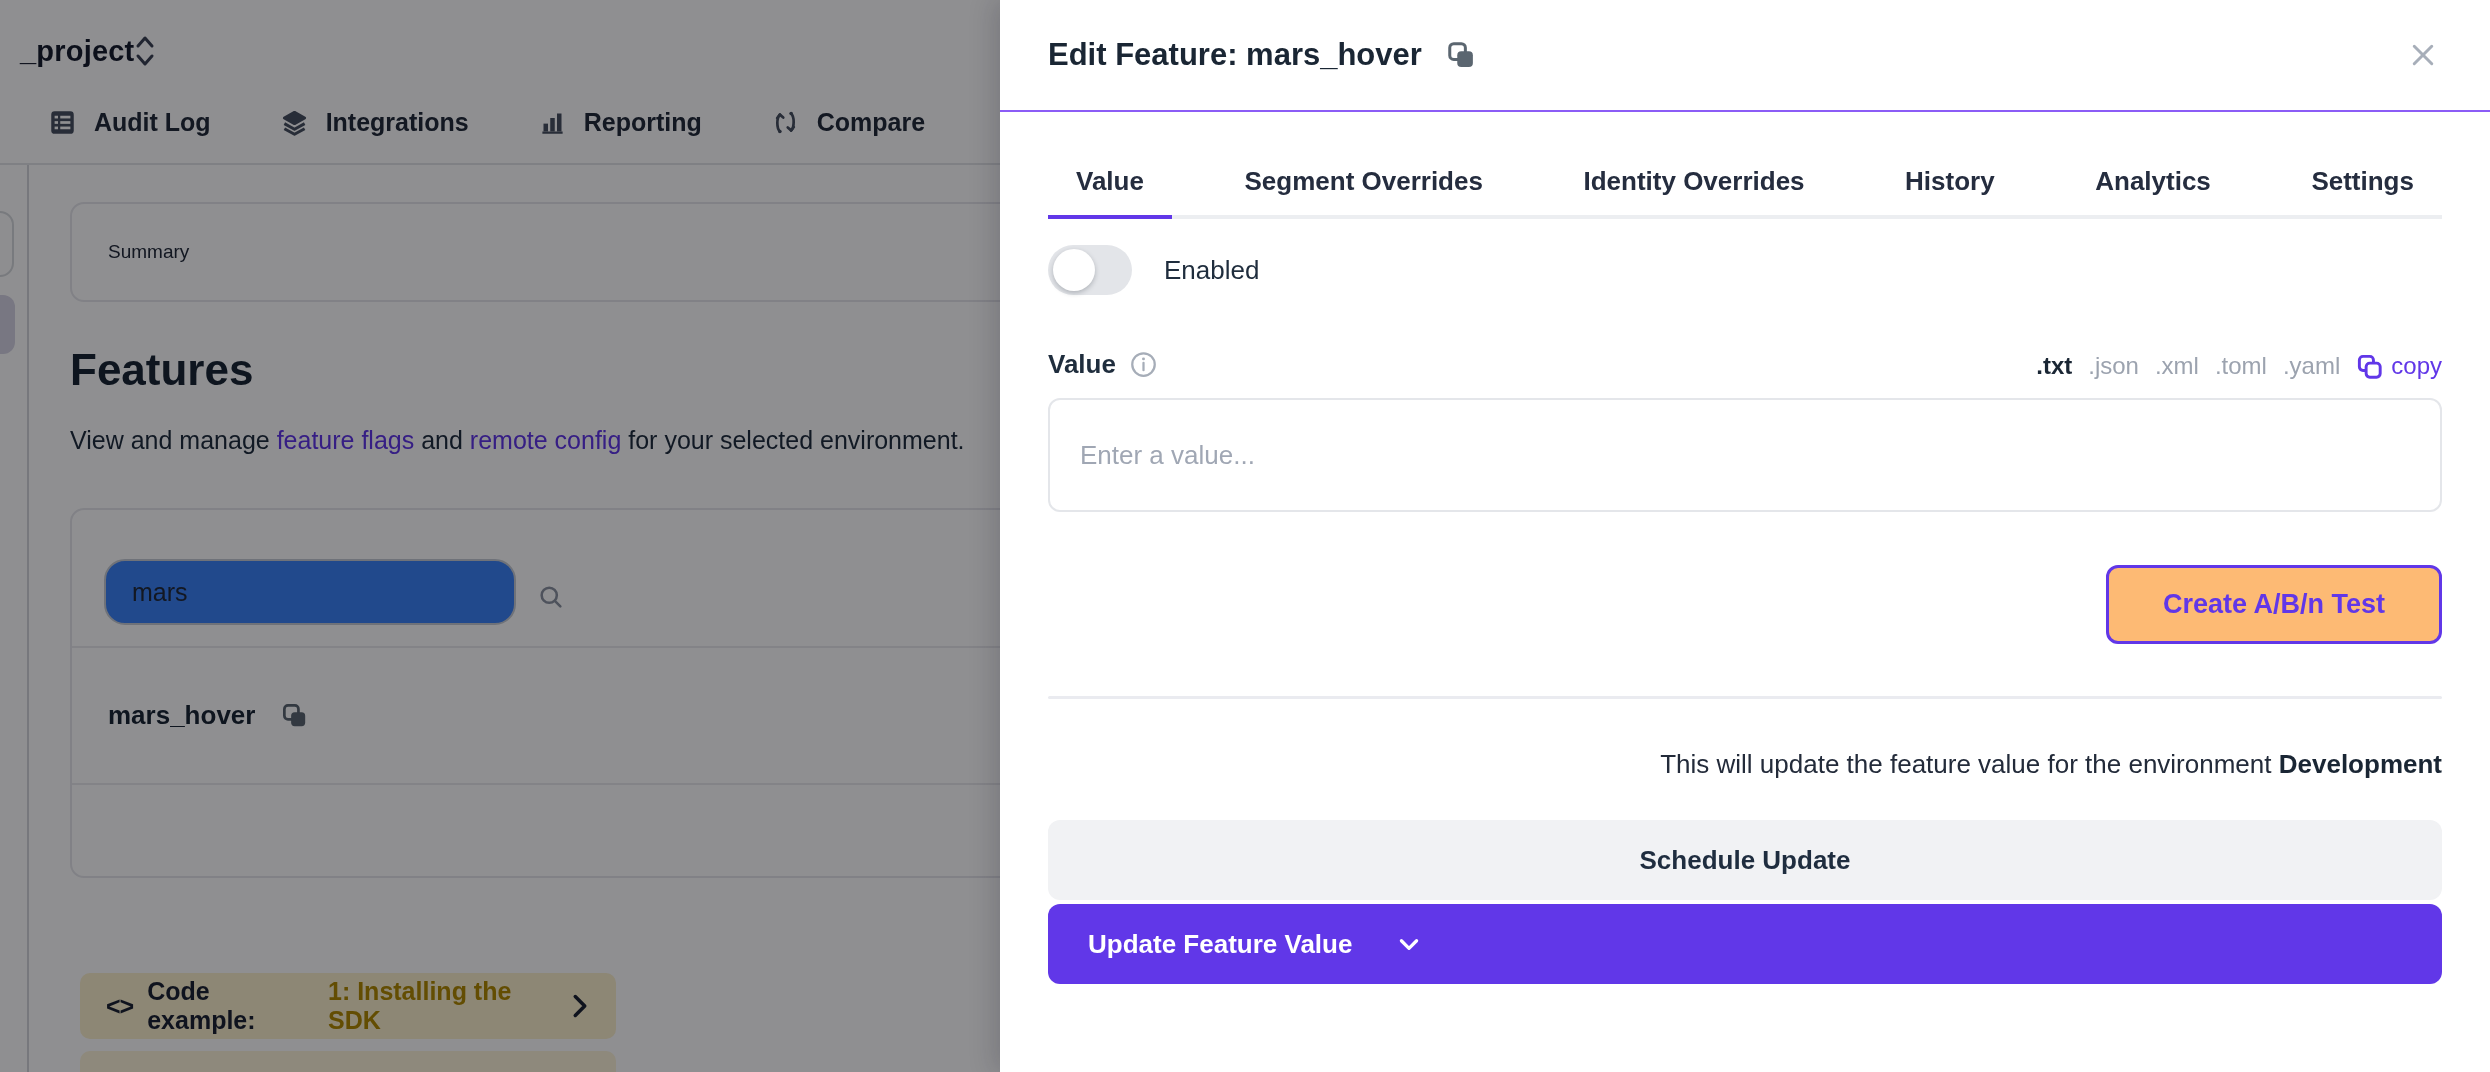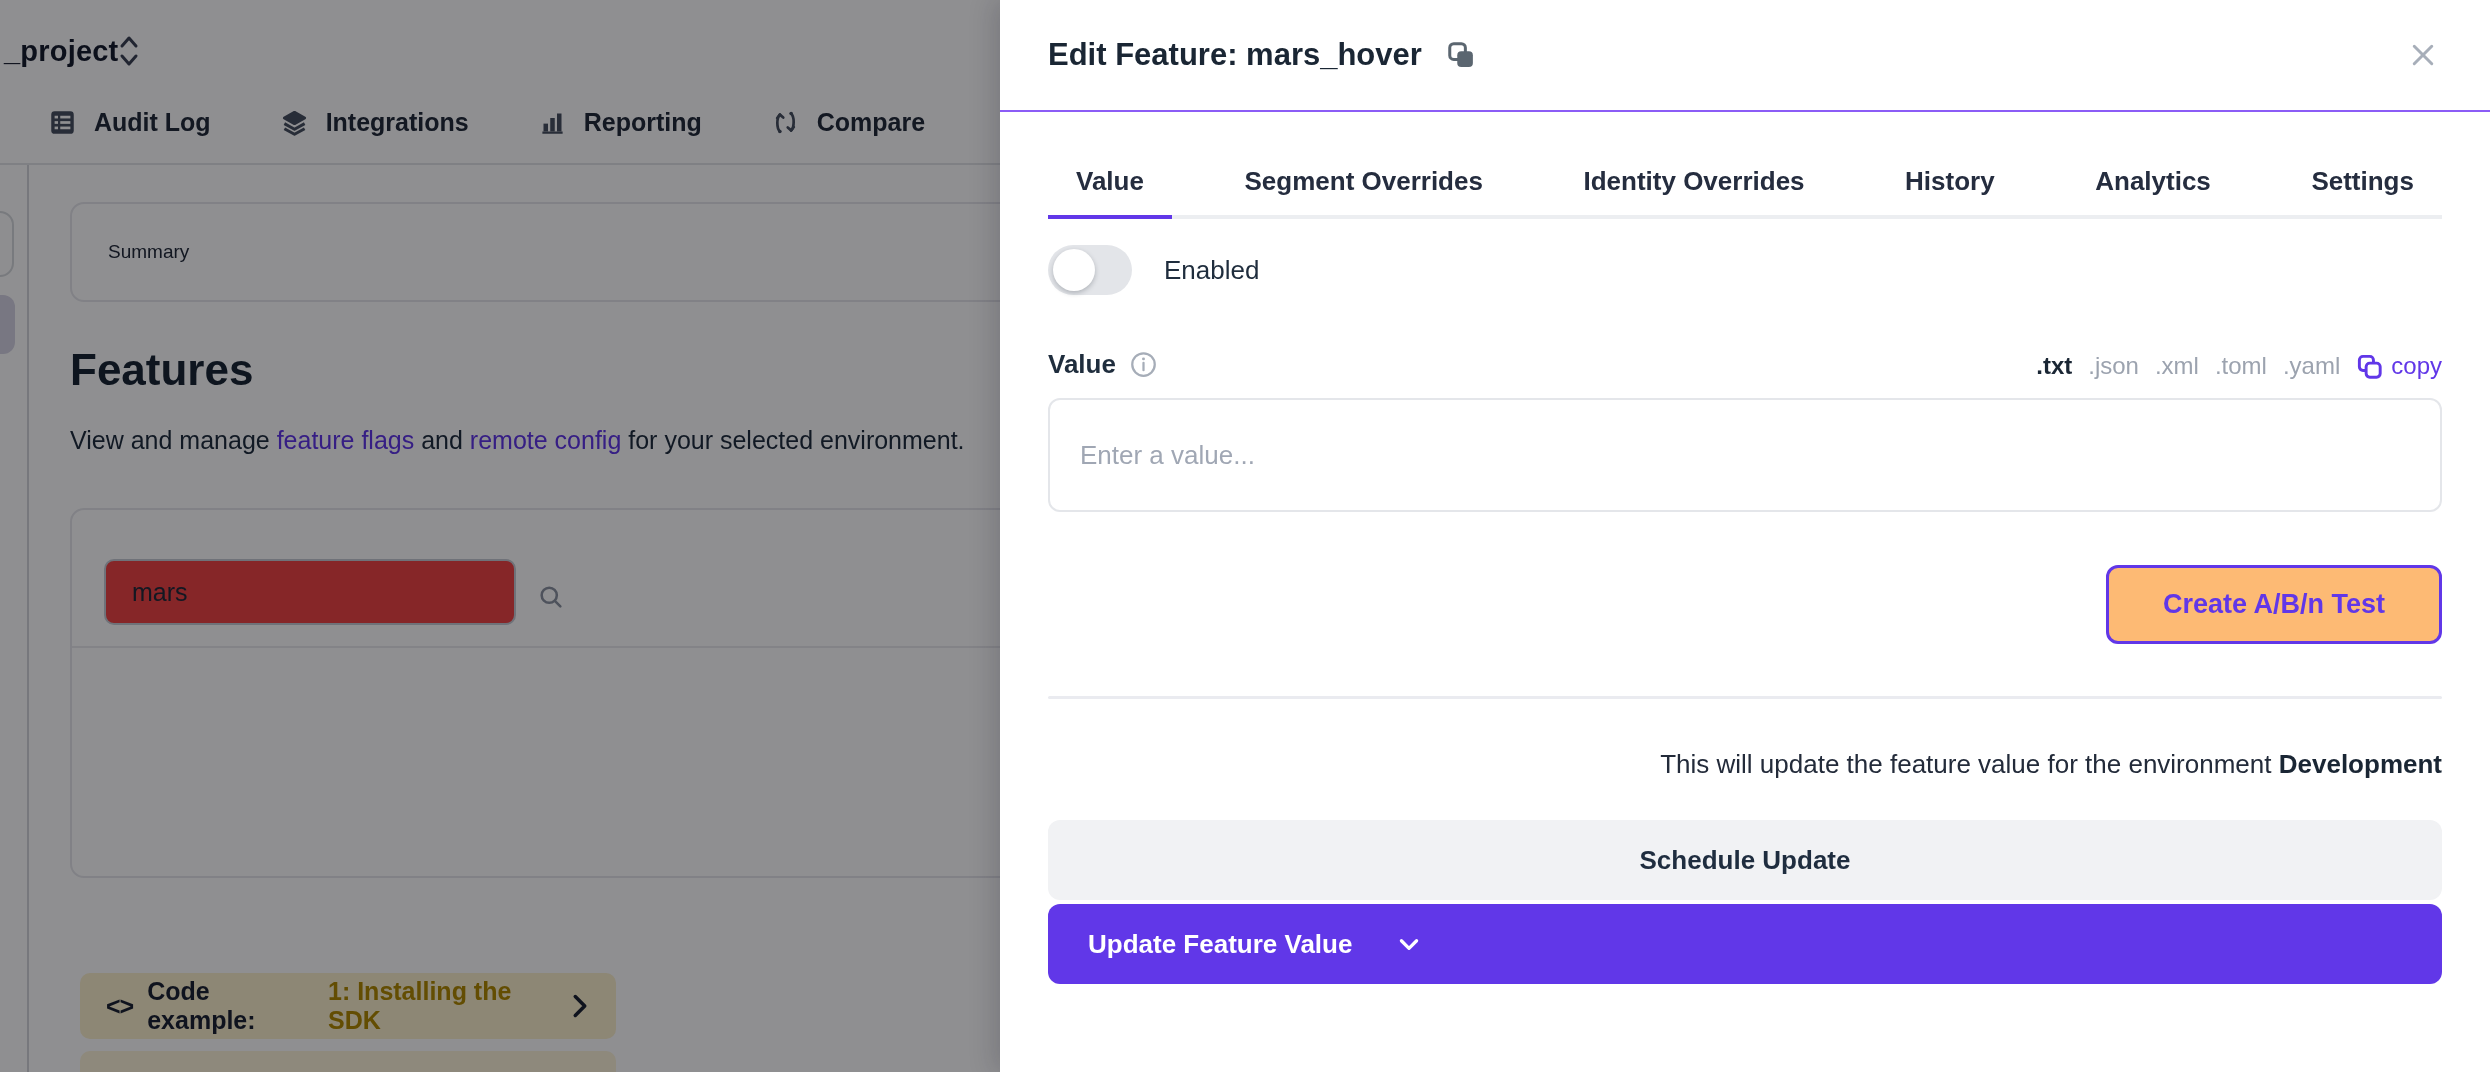--- a/index.html
+++ b/index.html
@@ -2,21 +2,21 @@
 <html><head>
 <meta charset="utf-8">
 <style>
   * { margin:0; padding:0; box-sizing:border-box; }
   html,body { width:2490px; height:1072px; overflow:hidden; }
   body { font-family:"Liberation Sans","DejaVu Sans",sans-serif; background:#ffffff; color:#1f2d3d; position:relative; }
 
   
   .page { position:absolute; inset:0; background:#ffffff; }
 
-  .project-bar { position:absolute; top:34px; left:4px; display:flex; align-items:center; }
+  .project-bar { position:absolute; top:34px; left:20px; display:flex; align-items:center; }
   .project-name { font-size:29px; font-weight:800; color:#171d2e; letter-spacing:.2px; }
   .project-caret { color:#3c4354; display:flex; flex-direction:column; gap:2px; }
 
   .top-nav { position:absolute; top:108px; left:49px; display:flex; align-items:center; gap:70px; }
   .nav-item { display:flex; align-items:center; gap:18px; font-size:25px; font-weight:700; color:#222b3a; cursor:pointer; }
   .nav-item svg { display:block; }
 
   .nav-divider { position:absolute; top:163px; left:0; width:100%; height:2px; background:#e2e4e8; }
   .v-divider { position:absolute; top:165px; left:27px; width:2px; height:907px; background:#d5d7db; }
 
@@ -25,21 +25,21 @@
 
   .summary-card { position:absolute; left:70px; top:202px; width:1500px; height:100px; border:2px solid #e6e7eb; border-radius:14px; background:#fff; display:flex; align-items:center; padding:0 36px; }
   .summary-card span { font-size:19px; color:#232b3a; }
 
   .features-h1 { position:absolute; left:70px; top:345px; font-size:44px; font-weight:800; color:#1a2634; }
   .features-desc { position:absolute; left:70px; top:426px; width:1500px; font-size:25px; color:#1f2d3d; }
   .features-desc a { color:#6137e8; text-decoration:none; }
 
   .features-card { position:absolute; left:70px; top:508px; width:1500px; height:370px; border:2px solid #e6e7eb; border-radius:14px; background:#fff; overflow:hidden; }
   .fc-search-row { height:138px; border-bottom:2px solid #e9eaee; position:relative; }
-  .fc-search { position:absolute; left:32px; top:49px; width:412px; height:66px; border:2px solid #c6ccd4; border-radius:10px; background:#ef4444; font-size:25px; color:#232b3a; padding:0 60px 0 26px; font-family:inherit; outline:none; }
+  .fc-search { position:absolute; left:32px; top:49px; width:412px; height:66px; border:2px solid #c6ccd4; border-radius:21px; background:#3b82f6; font-size:25px; color:#232b3a; padding:0 60px 0 26px; font-family:inherit; outline:none; }
   .fc-search-icon { position:absolute; left:465px; top:73px; color:#8b93a0; }
   .fc-row { height:137px; border-bottom:2px solid #e9eaee; display:flex; align-items:center; padding:0 36px; gap:26px; }
   .fc-row-name { font-size:26px; font-weight:700; color:#1a2634; }
   .fc-row-empty { height:93px; }
 
   .code-box { position:absolute; left:80px; top:973px; width:536px; height:66px; border-radius:10px; background:#fcf0cd; display:flex; align-items:center; padding:0 26px; gap:14px; cursor:pointer; }
   .code-glyph { font-size:25px; font-weight:800; color:#1c2333; letter-spacing:-1px; }
   .code-label { font-size:25px; font-weight:800; color:#1c2333; }
   .code-link { font-size:25px; font-weight:700; color:#b08a00; }
   .code-chevron { margin-left:auto; color:#1c2333; display:flex; }
@@ -175,20 +175,29 @@
 
   <p class="features-desc"><span>View and manage </span><a href="#">feature flags</a><span> and </span><a href="#">remote config</a><span> for your selected environment.</span></p>
 
   <div class="features-card">
     <div class="fc-search-row">
       <input class="fc-search" type="text" value="mars" style="">
       <span class="fc-search-icon">
         <svg width="28" height="28" viewBox="0 0 24 24" fill="none" stroke="currentColor" stroke-width="2.2" stroke-linecap="round">
             <circle cx="10.5" cy="10.5" r="6.5"></circle>
             <path d="M15.5 15.5 L20 20"></path>
+          </svg>
+      </span>
+    </div>
+    <div class="fc-row">
+      <span class="fc-row-name">mars_hover</span>
+      <span style="color:#5b6670;display:flex;">
+        <svg width="27" height="27" viewBox="0 0 24 24">
+            <rect x="3" y="3" width="12.5" height="12.5" rx="3.2" fill="none" stroke="currentColor" stroke-width="2.4"></rect>
+            <rect x="9" y="9" width="12.5" height="12.5" rx="3.2" fill="currentColor"></rect>
           </svg>
       </span>
     </div>
     <div class="fc-row-empty"></div>
   </div>
 
   <div class="code-box">
     <span class="code-glyph">&lt;&gt;</span>
     <span class="code-label">Code example:</span>
     <span class="code-link">1: Installing the SDK</span>

